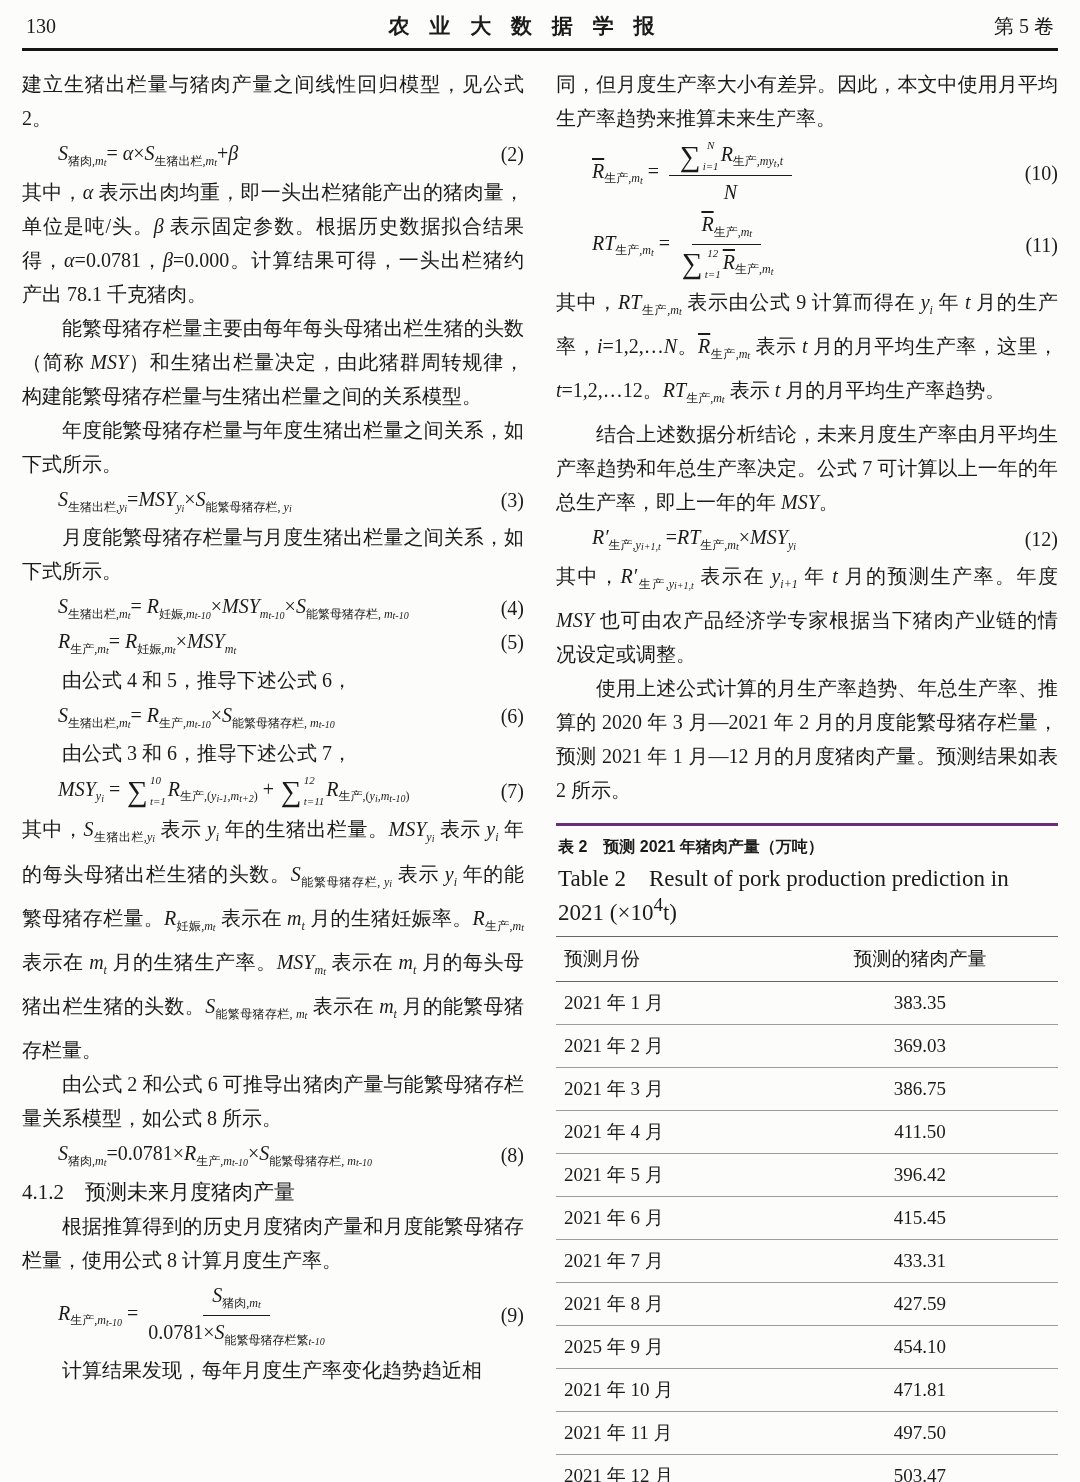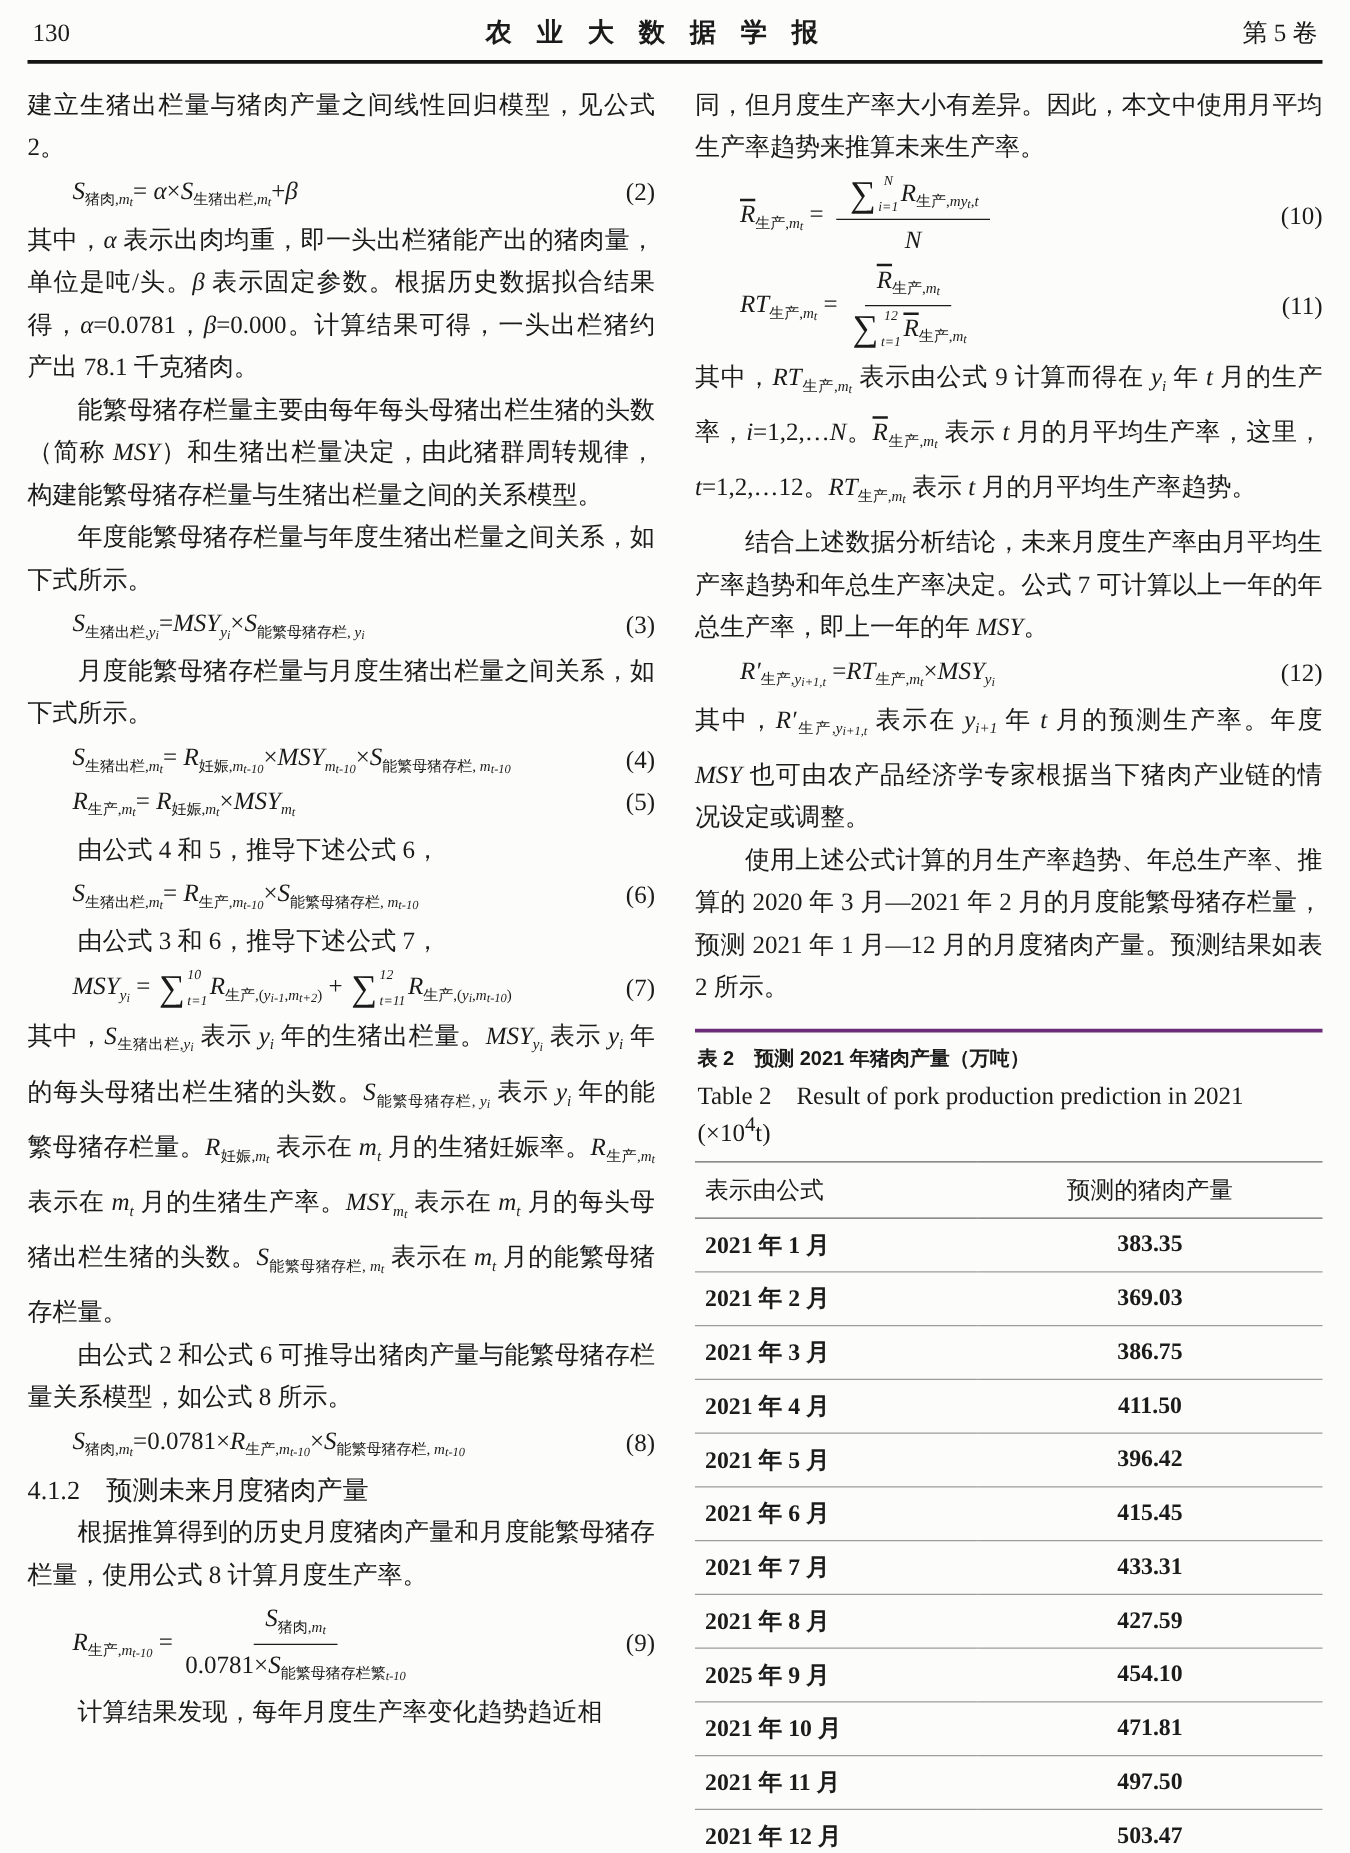--- a/index.html
+++ b/index.html
@@ -36,27 +36,27 @@
   .frac .num{display:block;border-bottom:1.5px solid #1b1b1b;padding:0 9px 3px;}
   .frac .den{display:block;padding-top:3px;}
   .sum{display:inline-flex;align-items:center;vertical-align:middle;margin:0 2px;}
   .sum .sigma{font-size:29px;line-height:1;}
   .sum .lims{display:inline-flex;flex-direction:column;justify-content:space-between;
     height:32px;font-size:11px;font-style:italic;line-height:1;margin-left:2px;}
   
   .tablewrap{margin-top:16px;border-top:3.5px solid var(--accent,#6b2d78);}
   .cap-zh{font-family:"Liberation Sans","DejaVu Sans",sans-serif;font-weight:700;
     font-size:16px;padding:11px 2px 3px;}
-  .cap-en{font-size:20px;padding:2px 2px 10px;}
+  .cap-en{font-size:23px;padding:2px 2px 10px;}
   table{width:100%;border-collapse:collapse;font-size:19px;}
   thead th{font-weight:400;border-top:1.3px solid #666;border-bottom:1.3px solid #666;
     padding:9px 8px;}
   th:first-child,td:first-child{text-align:left;width:45%;}
   th:last-child,td:last-child{text-align:center;width:55%;}
-  tbody td{border-bottom:1px solid #9c9c9c;padding:8px 8px;font-weight:bold;}
+  tbody td{border-bottom:1px solid #9c9c9c;padding:8px 8px;}
   tbody tr:last-child td{border-bottom:3.5px solid var(--accent,#6b2d78);}
 </style>
 </head>
 <body>
 
 <div class="page">
 
   <header class="page-header">
     <span>130</span>
     <span class="jtitle">农 业 大 数 据 学 报</span>
@@ -182,21 +182,21 @@
 
       <p class="p"><span>其中，</span><span class="it">R′</span><span class="sub">生产,</span><span class="sub it">y</span><span class="subsub it">i+1,t</span><span> 表示在 </span><span class="it">y</span><span class="sub it">i+1</span><span> 年 </span><span class="it">t</span><span> 月的预测生产率。年度 </span><span class="it">MSY</span><span> 也可由农产品经济学专家根据当下猪肉产业链的情况设定或调整。</span></p>
       <p class="p ind">使用上述公式计算的月生产率趋势、年总生产率、推算的 2020 年 3 月—2021 年 2 月的月度能繁母猪存栏量，预测 2021 年 1 月—12 月的月度猪肉产量。预测结果如表 2 所示。</p>
 
       <figure class="tablewrap" style="margin:16px 0 0">
         <div class="cap-zh">表 2　预测 2021 年猪肉产量（万吨）</div>
         <div class="cap-en"><span>Table 2　Result of pork production prediction in 2021 (×10</span><sup>4</sup><span>t)</span></div>
         <table>
           <thead>
             <tr>
-              <th>表示由公式</th>
+              <th>预测月份</th>
               <th>预测的猪肉产量</th>
             </tr>
           </thead>
           <tbody>
               <tr>
                 <td>2021 年 1 月</td>
                 <td>383.35</td>
               </tr>
               <tr>
                 <td>2021 年 2 月</td>

